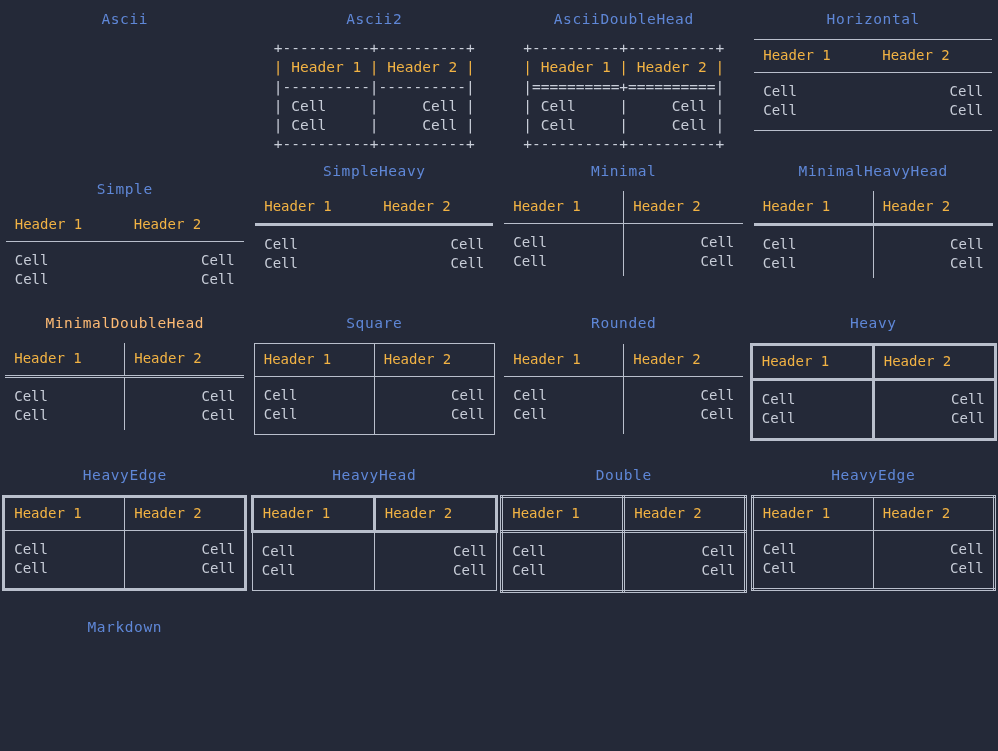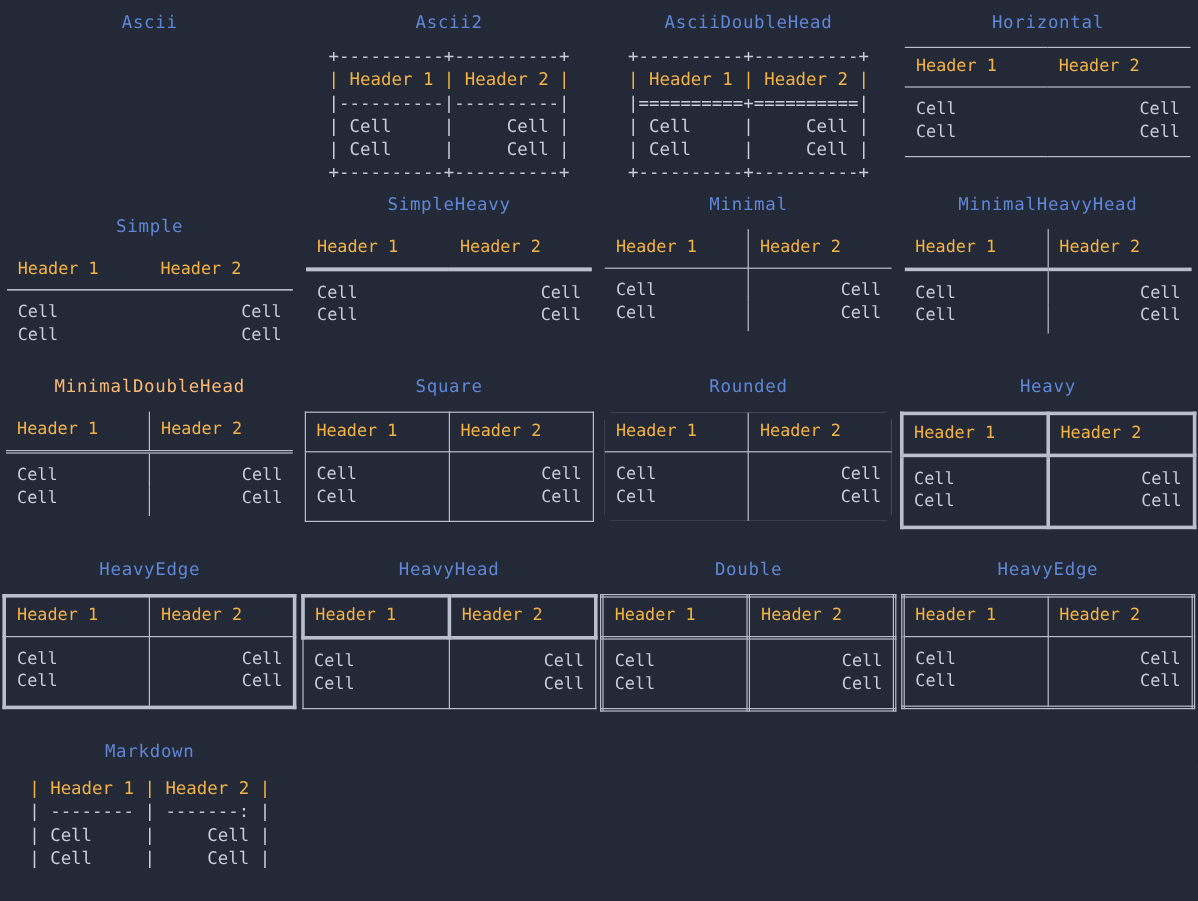--- a/index.html
+++ b/index.html
@@ -464,23 +464,19 @@
               <div>Cell</div>
               <div>Cell</div>
             </td>
       </tr>
         </tbody>
     </table>
   </div>
 
   <div class="cellwrap markdown-wrap">
     <div class="tbl-title" style="color: rgb(95, 135, 215);">Markdown</div>
-    <pre class="ascii"><span class="hd" style="color: rgb(242, 179, 68);">| Header 1 | Header 2 |</span>
-<span class="br" style="color: rgb(200, 205, 216);">| -------- | -------: |</span>
-<span class="cl" style="color: rgb(200, 205, 216);">| Cell     |     Cell |</span>
-<span class="cl" style="color: rgb(200, 205, 216);">| Cell     |     Cell |</span></pre>
   </div>
 
   <div></div>
   <div></div>
   <div></div>
 
 </div>
 
 </body></html>

